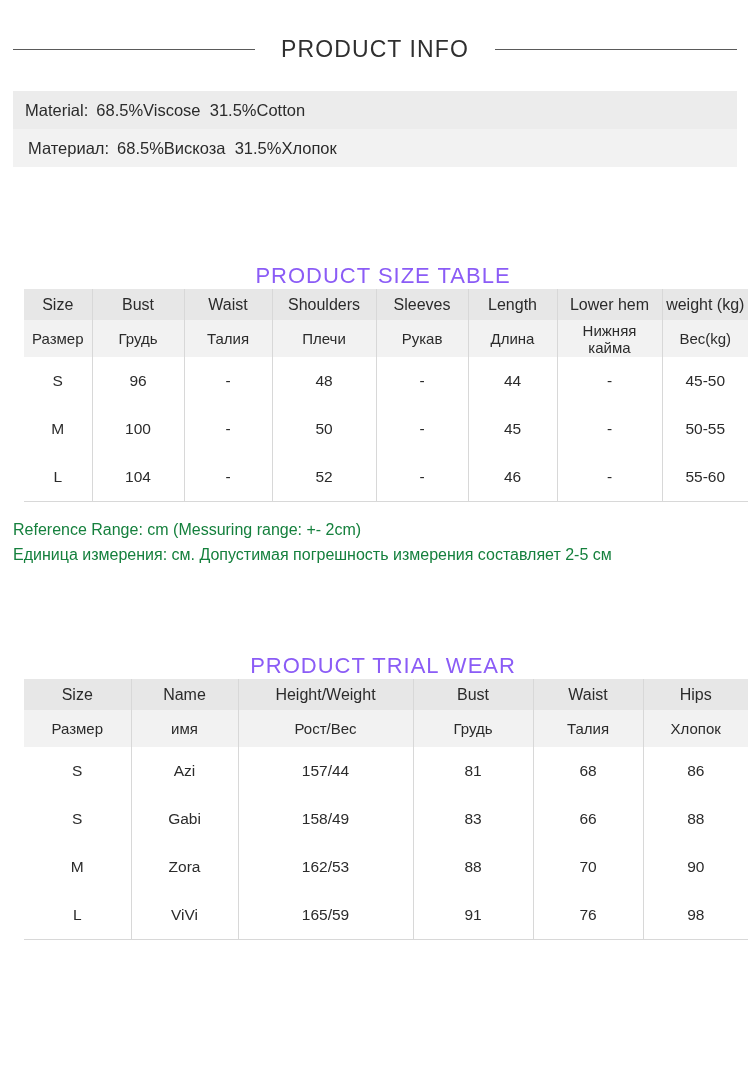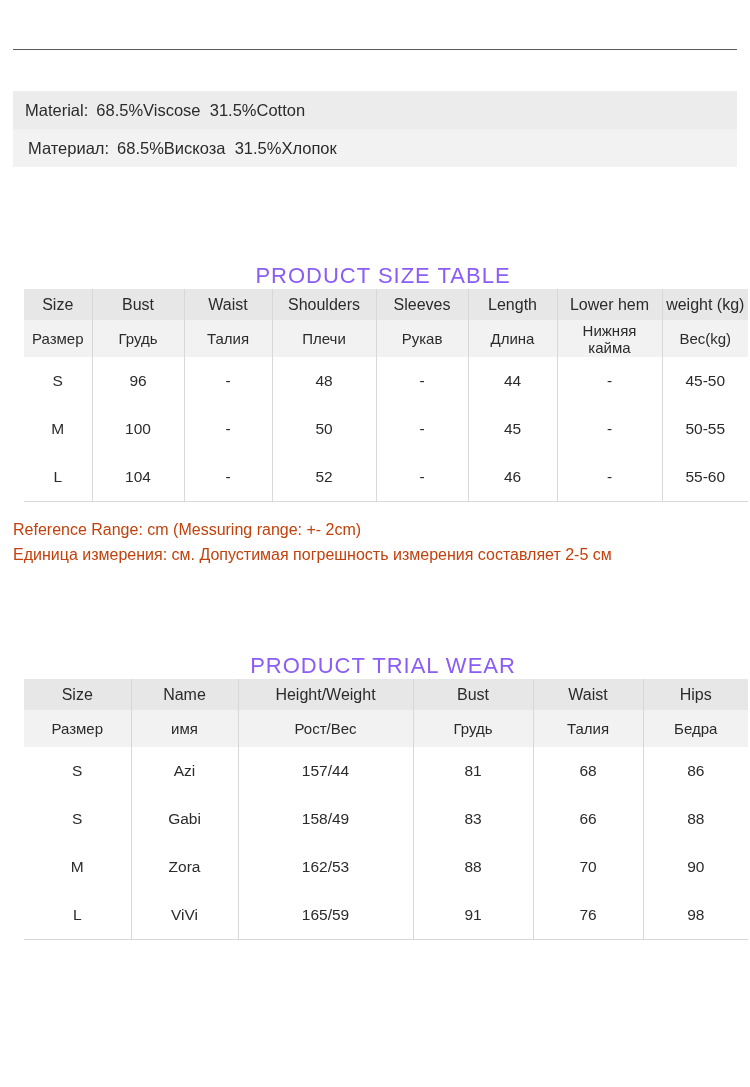--- a/index.html
+++ b/index.html
@@ -134,32 +134,33 @@
   .trial-table tr.hdr-ru td { height: 39px; font-size: 15.5px; }
   .trial-table tr.body-row td { height: 52px; }
 
   
   .notes {
     margin: 15px 13px 0 13px;
   }
   .note-line {
     font-size: 16px;
     line-height: 25px;
-    color: #c2410c;
+    color: #15803d;
     white-space: nowrap;
   }
   .notes.trial-notes { margin-top: 18px; }
 </style>
 </head>
 <body>
 
 <div class="page">
 
   <div class="banner-title">
     <span class="banner-rule"></span>
+    <span class="banner-text">PRODUCT INFO</span>
     <span class="banner-rule"></span>
   </div>
 
   <div class="material-block">
     <div class="material-row shade-a">
       <span class="material-label">Material:</span>
       <span class="material-value">68.5%Viscose  31.5%Cotton</span>
     </div>
     <div class="material-row shade-b">
       <span class="material-label">Материал:</span>
@@ -261,21 +262,21 @@
           <td>Bust</td>
           <td>Waist</td>
           <td>Hips</td>
         </tr>
         <tr class="hdr-ru">
           <td>Размер</td>
           <td>имя</td>
           <td>Рост/Вес</td>
           <td>Грудь</td>
           <td>Талия</td>
-          <td>Бедра</td>
+          <td>Хлопок</td>
         </tr>
         <tr class="body-row">
           <td>S</td>
           <td>Azi</td>
           <td>157/44</td>
           <td>81</td>
           <td>68</td>
           <td>86</td>
         </tr>
         <tr class="body-row">

